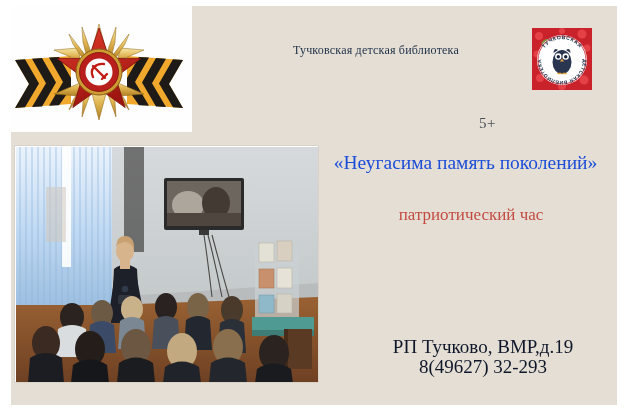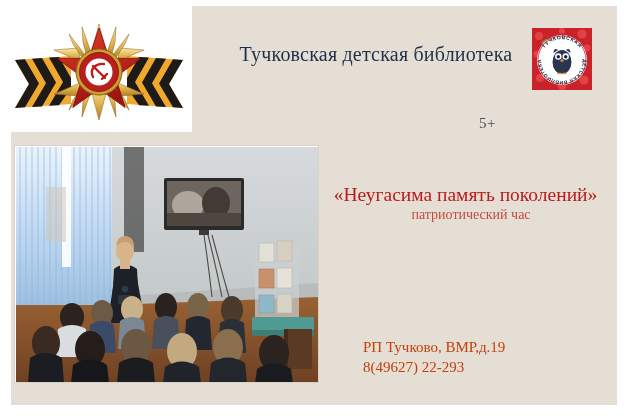--- a/index.html
+++ b/index.html
@@ -44,21 +44,21 @@
   }
   #emblem-wrap svg { display: block; }
 
   
   #library-title {
     position: absolute;
     left: 200px;
     top: 37px;
     width: 330px;
     text-align: center;
-    font-size: 20px;
+    font-size: 12px;
     color: #1f3048;
     letter-spacing: 0.2px;
     white-space: nowrap;
   }
 
   
   #owl-logo {
     position: absolute;
     left: 521px;
     top: 22px;
@@ -78,46 +78,45 @@
   }
 
   
   #main-heading {
     position: absolute;
     left: 303px;
     top: 146px;
     width: 303px;
     text-align: center;
     font-size: 19.5px;
-    color: #b91c1c;
+    color: #1d4ed8;
     white-space: nowrap;
-    margin-top: 32px;
   }
 
   
   #event-block {
     position: absolute;
     left: 340px;
     top: 196px;
     width: 240px;
     text-align: center;
     color: #c34b42;
-    font-size: 14px;
+    font-size: 17px;
     line-height: 26px;
   }
 
   
   #contact-block {
     position: absolute;
     left: 352px;
     top: 331px;
     width: 240px;
-    text-align: left;
-    color: #c2410c;
-    font-size: 15px;
+    text-align: center;
+    color: #0f172a;
+    font-size: 19px;
     line-height: 20px;
   }
 
   
   #photo-frame {
     position: absolute;
     left: 3px;
     top: 139px;
     width: 305px;
     height: 238px;
@@ -256,21 +255,21 @@
   <div id="age-rating">5+</div>
 
   <div id="main-heading">«Неугасима память поколений»</div>
 
   <div id="event-block">
     <div>патриотический час</div>
   </div>
 
   <div id="contact-block">
     <div>РП Тучково, ВМР,д.19</div>
-    <div>8(49627) 22-293</div>
+    <div>8(49627) 32-293</div>
   </div>
 
   <div id="photo-frame">
     <div id="photo">
       <svg width="303" height="236" viewBox="0 0 303 236">
         <defs>
           <linearGradient id="blindG" x1="0" y1="0" x2="0" y2="1">
             <stop offset="0" stop-color="#eaf3fd"></stop>
             <stop offset="0.55" stop-color="#bed8f2"></stop>
             <stop offset="1" stop-color="#9dbfe0"></stop>

